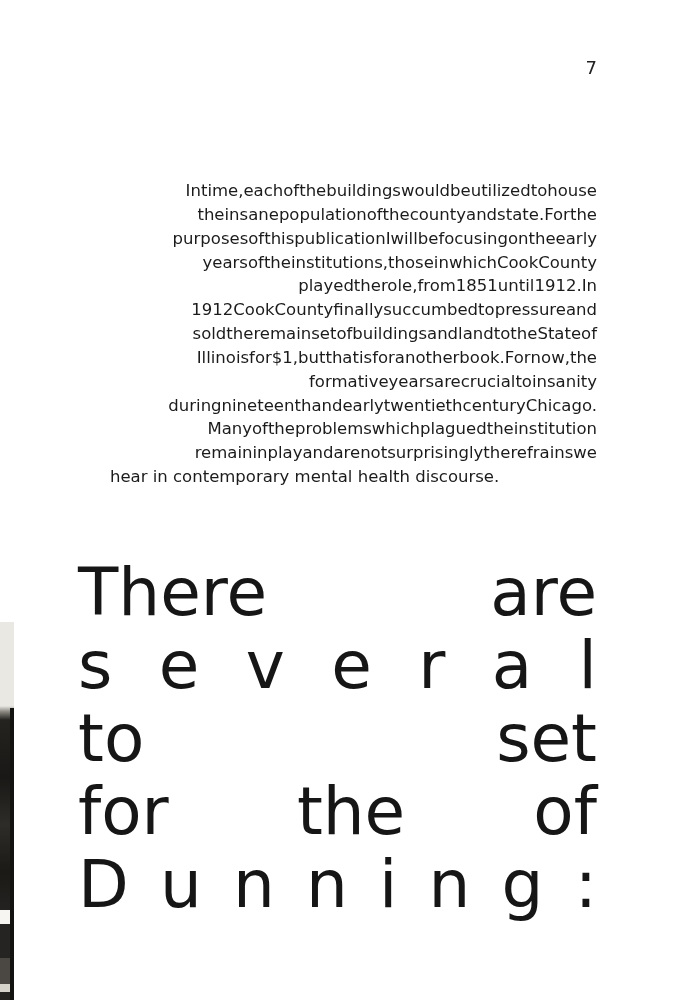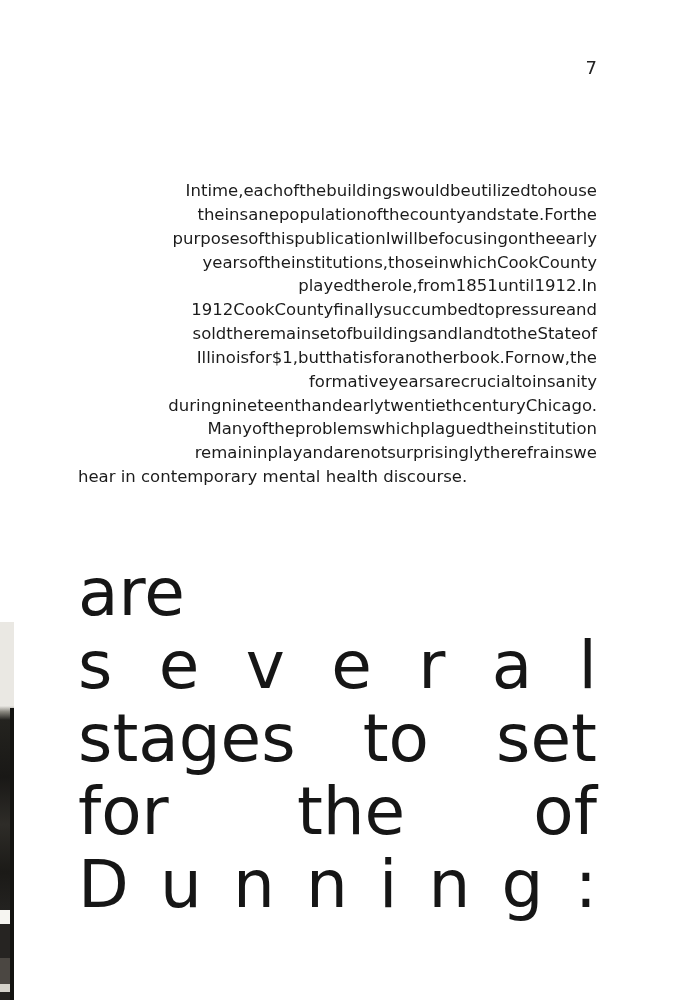--- a/index.html
+++ b/index.html
@@ -22,21 +22,21 @@
     width: 519px;
     font-size: 16.5px;
     color: #1b1b1b;
   }
   .jline {
     display: flex;
     justify-content: flex-end;
     line-height: 23.85px;
     white-space: nowrap;
   }
-  .jline.last { justify-content: flex-start; }
+  .jline.last { justify-content: flex-start; margin-left: 32px; }
   .heading {
     position: absolute;
     left: 78px; top: 556px;
     width: 519px;
     font-size: 66px;
     color: #161616;
   }
   .hline {
     display: flex;
     justify-content: space-between;
@@ -196,33 +196,33 @@
       <span>refrains</span>
       <span>we</span>
     </div>
     <div class="jline last">
       <span>hear in contemporary mental health discourse.</span>
     </div>
   </div>
 
 <div class="heading" id="heading">
     <div class="hline">
+      <span>There</span>
       <span>are</span>
     </div>
     <div class="hline">
       <span>s</span>
       <span>e</span>
       <span>v</span>
       <span>e</span>
       <span>r</span>
       <span>a</span>
       <span>l</span>
     </div>
     <div class="hline">
-      <span>stages</span>
       <span>to</span>
       <span>set</span>
     </div>
     <div class="hline">
       <span>for</span>
       <span>the</span>
       <span>of</span>
     </div>
     <div class="hline">
       <span>D</span>

